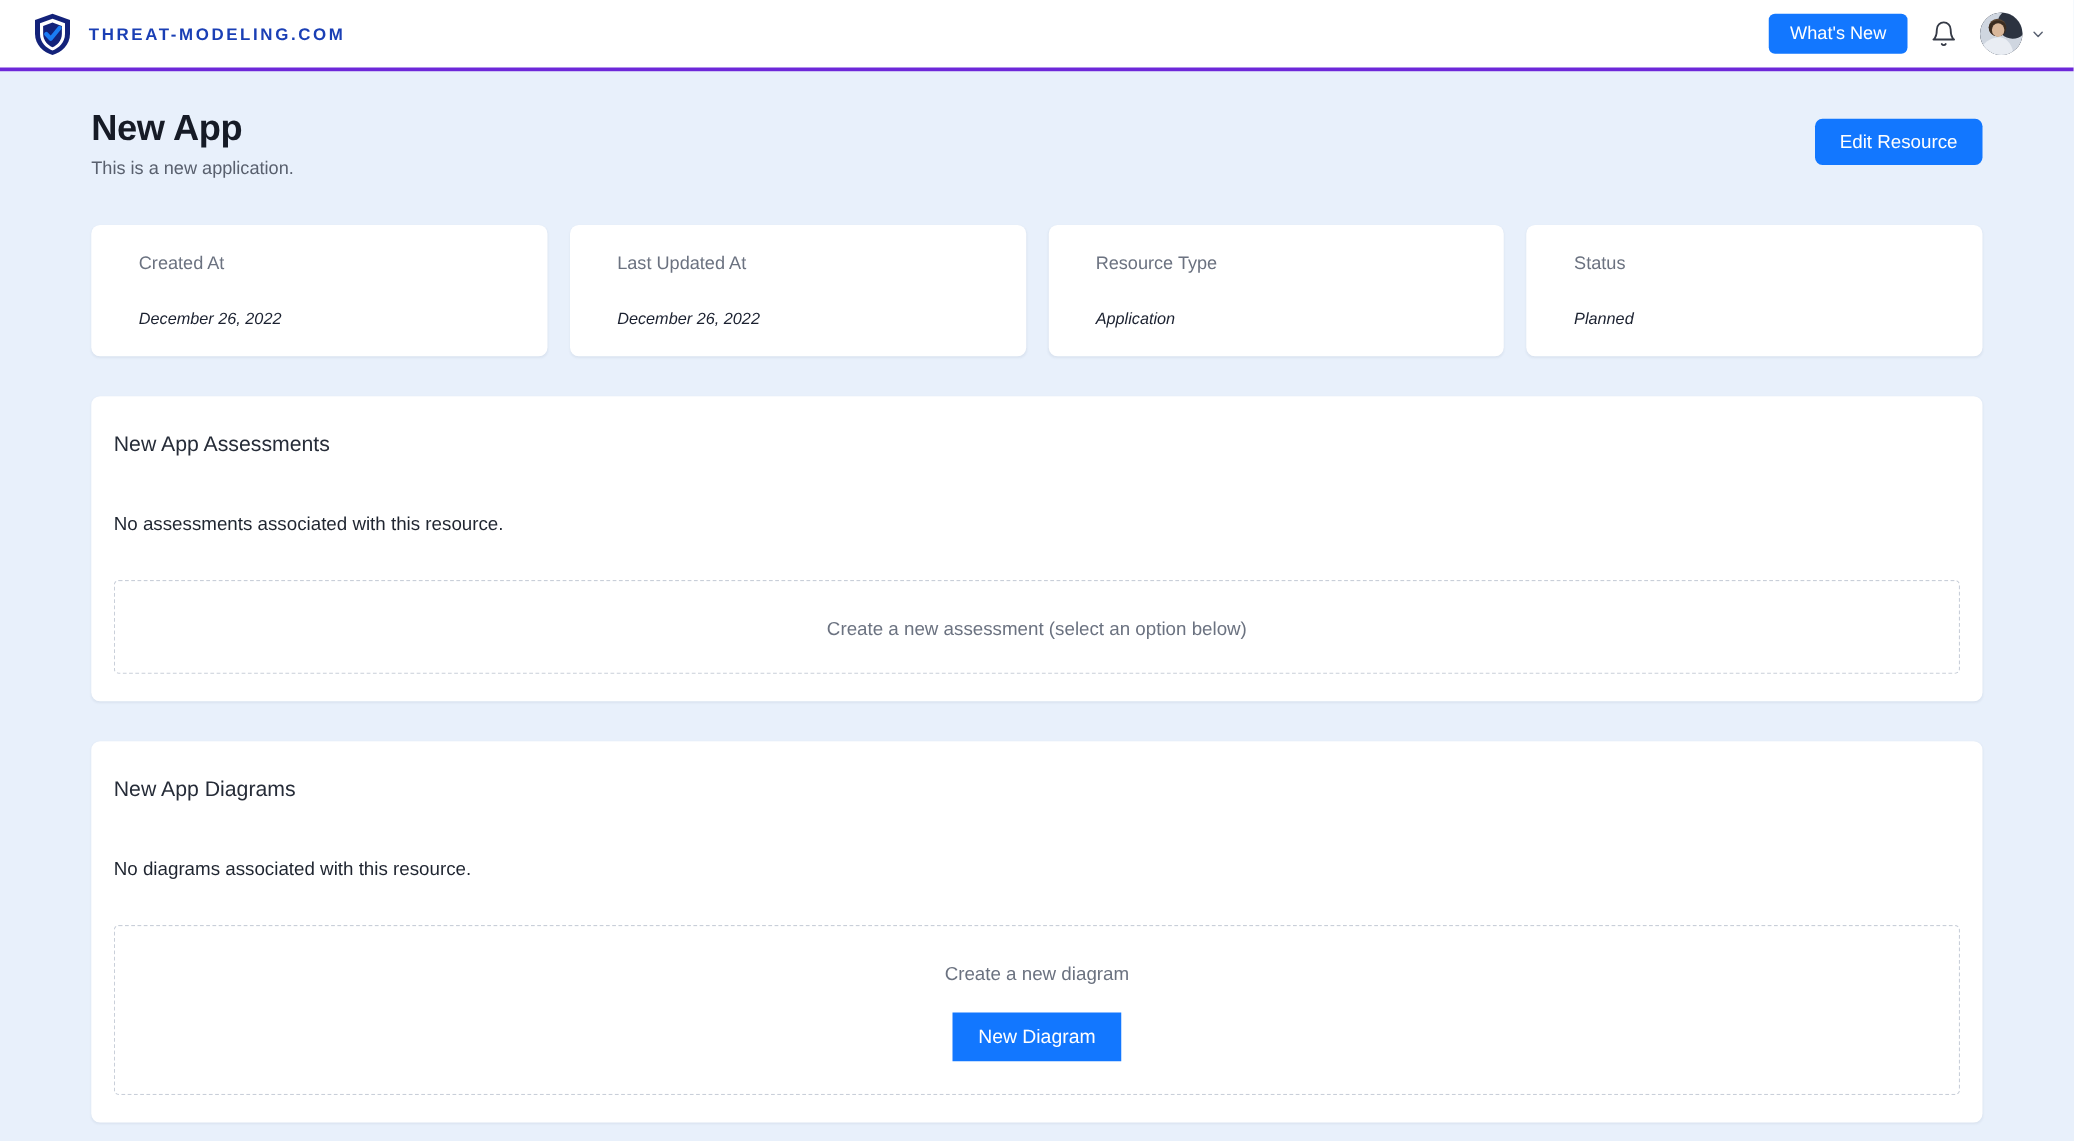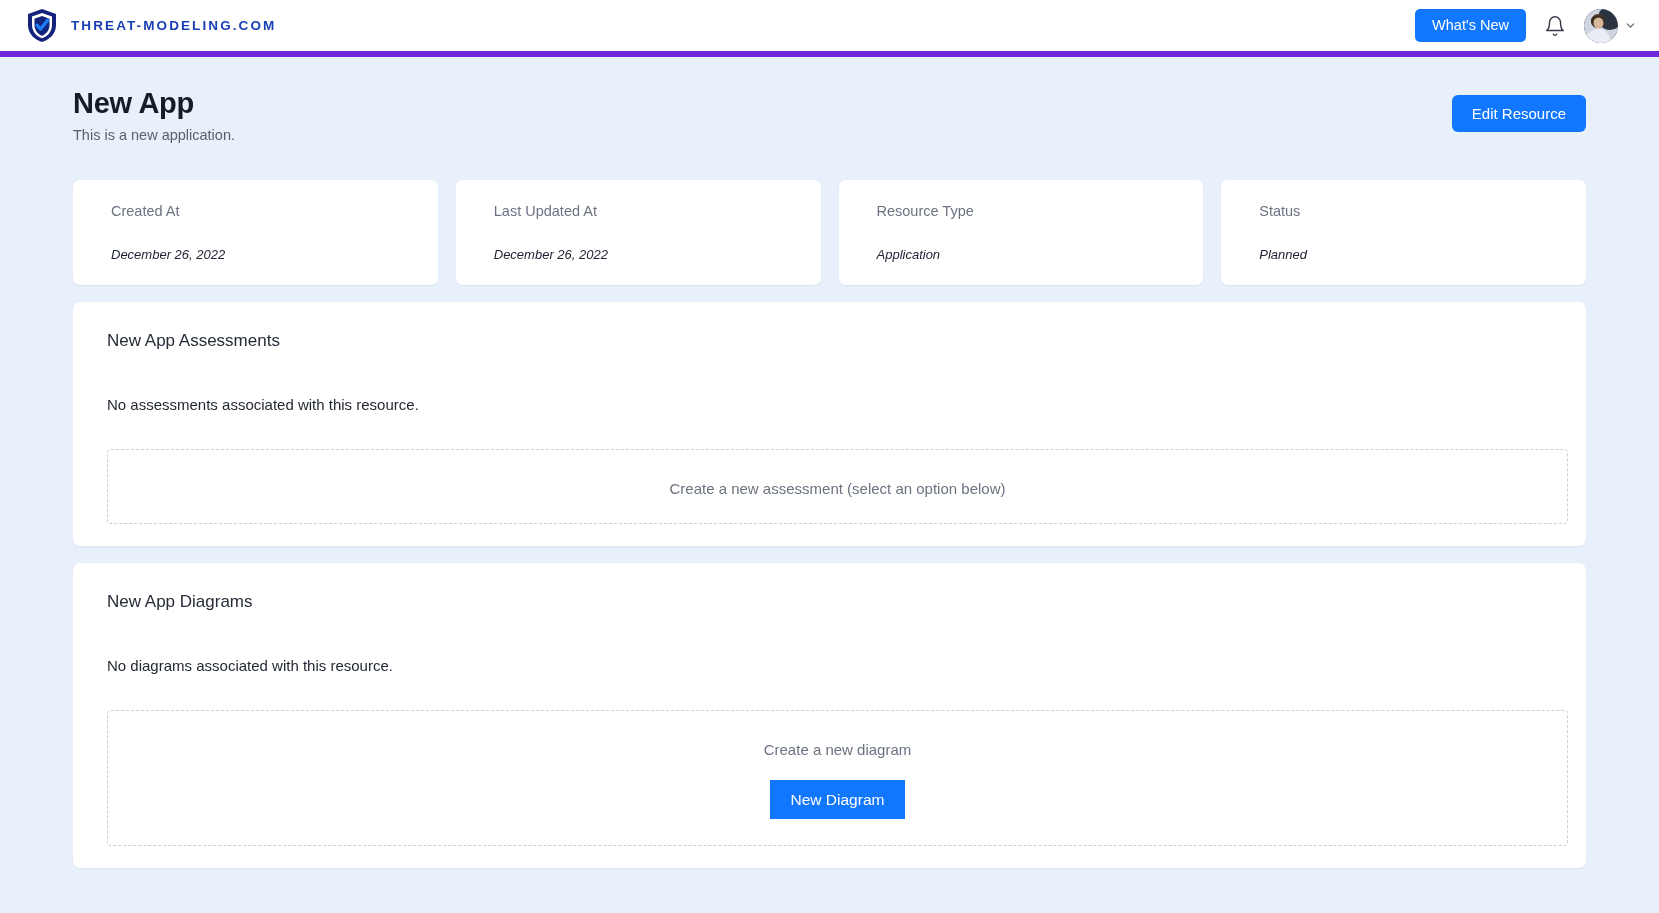--- a/index.html
+++ b/index.html
@@ -8,21 +8,21 @@
     background:#e8f0fb;
     font-family:"Liberation Sans", sans-serif;
     overflow:hidden;
   }
 
   
   .navbar{
     height:57px; background:#ffffff;
     display:flex; align-items:center;
     padding:0 22px 0 26px;
-    border-bottom:6px solid #6d28d9;
+    border-bottom:3px solid #6d28d9;
     position:relative; z-index:5;
   }
   .brand{ display:flex; align-items:center; gap:13px; }
   .brand-logo{ width:32px; height:35px; display:block; }
   .brand-text{
     font-size:13.5px; font-weight:bold; color:#1a3fb5;
     letter-spacing:2.1px;
   }
   .nav-right{ margin-left:auto; display:flex; align-items:center; gap:18px; }
   .whats-new-btn{
@@ -70,21 +70,21 @@
     background:#fff; border-radius:7px;
     padding:21px 0 21px 38px; min-height:94px;
     box-shadow:0 1px 2px rgba(30,50,90,.07);
   }
   .stat-label{ font-size:14.5px; color:#6b7280; line-height:1.4; }
   .stat-value{ font-size:13px; color:#1b2130; margin-top:24px; line-height:1.4;font-style:italic; }
 
   
   .panel{
     background:#fff; border-radius:7px;
-    margin-top:17px; padding:29px 18px 22px 34px;
+    margin-top:32px; padding:29px 18px 22px 18px;
     box-shadow:0 1px 2px rgba(30,50,90,.07);
   }
   .panel-title{ font-size:17px; color:#262c38; padding-left:0; }
   .panel-note{ font-size:15px; color:#1f2530; margin-top:45px; }
   .dropzone{
     border:1px dashed #c9cfd9; border-radius:4px;
     margin-top:36px; padding:30px 10px 26px 10px;
     text-align:center;
   }
   .dz-head{ font-size:15px; color:#6b7280; }

